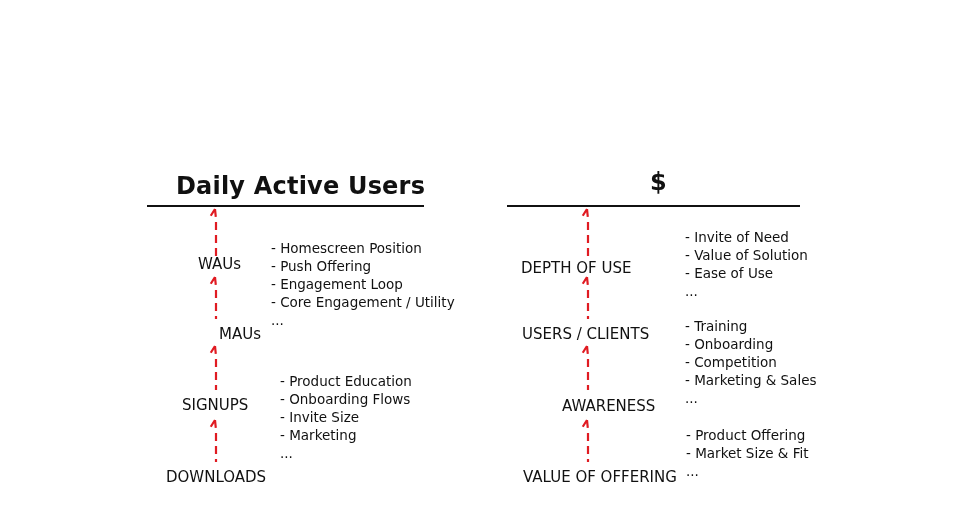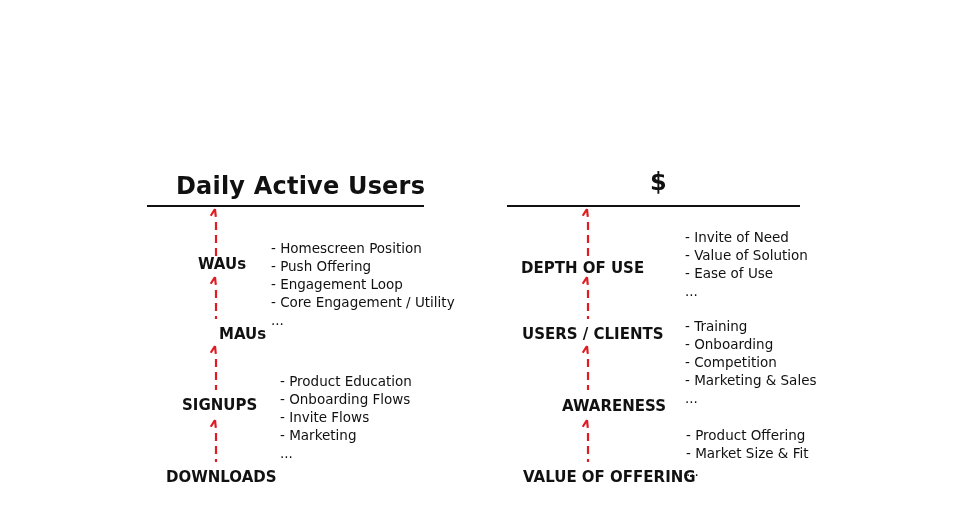--- a/index.html
+++ b/index.html
@@ -1,21 +1,21 @@
 <!DOCTYPE html>
 <html><head>
 <meta charset="utf-8">
 <style>
   html, body { margin: 0; padding: 0; background: #ffffff; }
   body { width: 978px; height: 530px; position: relative; overflow: hidden;
          font-family: "DejaVu Sans", "Liberation Sans", sans-serif; color: #111; }
   .abs { position: absolute; }
   .title { font-weight: bold; font-size: 24px; white-space: nowrap; letter-spacing: 0.2px; }
   .hline { position: absolute; height: 1.5px; background: #111; }
-  .stage { position: absolute; font-weight: bold; font-size: 15px; white-space: nowrap; }
+  .stage { position: absolute; font-weight: normal; font-size: 15px; white-space: nowrap; }
   .notes { position: absolute; font-size: 13.5px; line-height: 18px; white-space: nowrap; }
   .notes div { margin: 0; }
   svg.arrow { position: absolute; overflow: visible; }
 </style>
 </head>
 <body>
 
 <div>
   <div class="abs title" style="left:176px; top:172px;">Daily Active Users</div>
   <div class="hline" style="left:147px; top:205px; width:277px;"></div>
@@ -41,21 +41,21 @@
   <div class="notes" style="left:271px; top:239px;">
     <div>- Homescreen Position</div>
     <div>- Push Offering</div>
     <div>- Engagement Loop</div>
     <div>- Core Engagement / Utility</div>
     <div>...</div>
   </div>
   <div class="notes" style="left:280px; top:372px;">
     <div>- Product Education</div>
     <div>- Onboarding Flows</div>
-    <div>- Invite Flows</div>
+    <div>- Invite Size</div>
     <div>- Marketing</div>
     <div>...</div>
   </div>
 </div>
 
 <div>
   <div class="abs title" style="left:650px; top:168px;">$</div>
   <div class="hline" style="left:507px; top:205px; width:293px;"></div>
 
   <svg class="arrow" style="left:578px; top:207px;" width="20" height="52">

